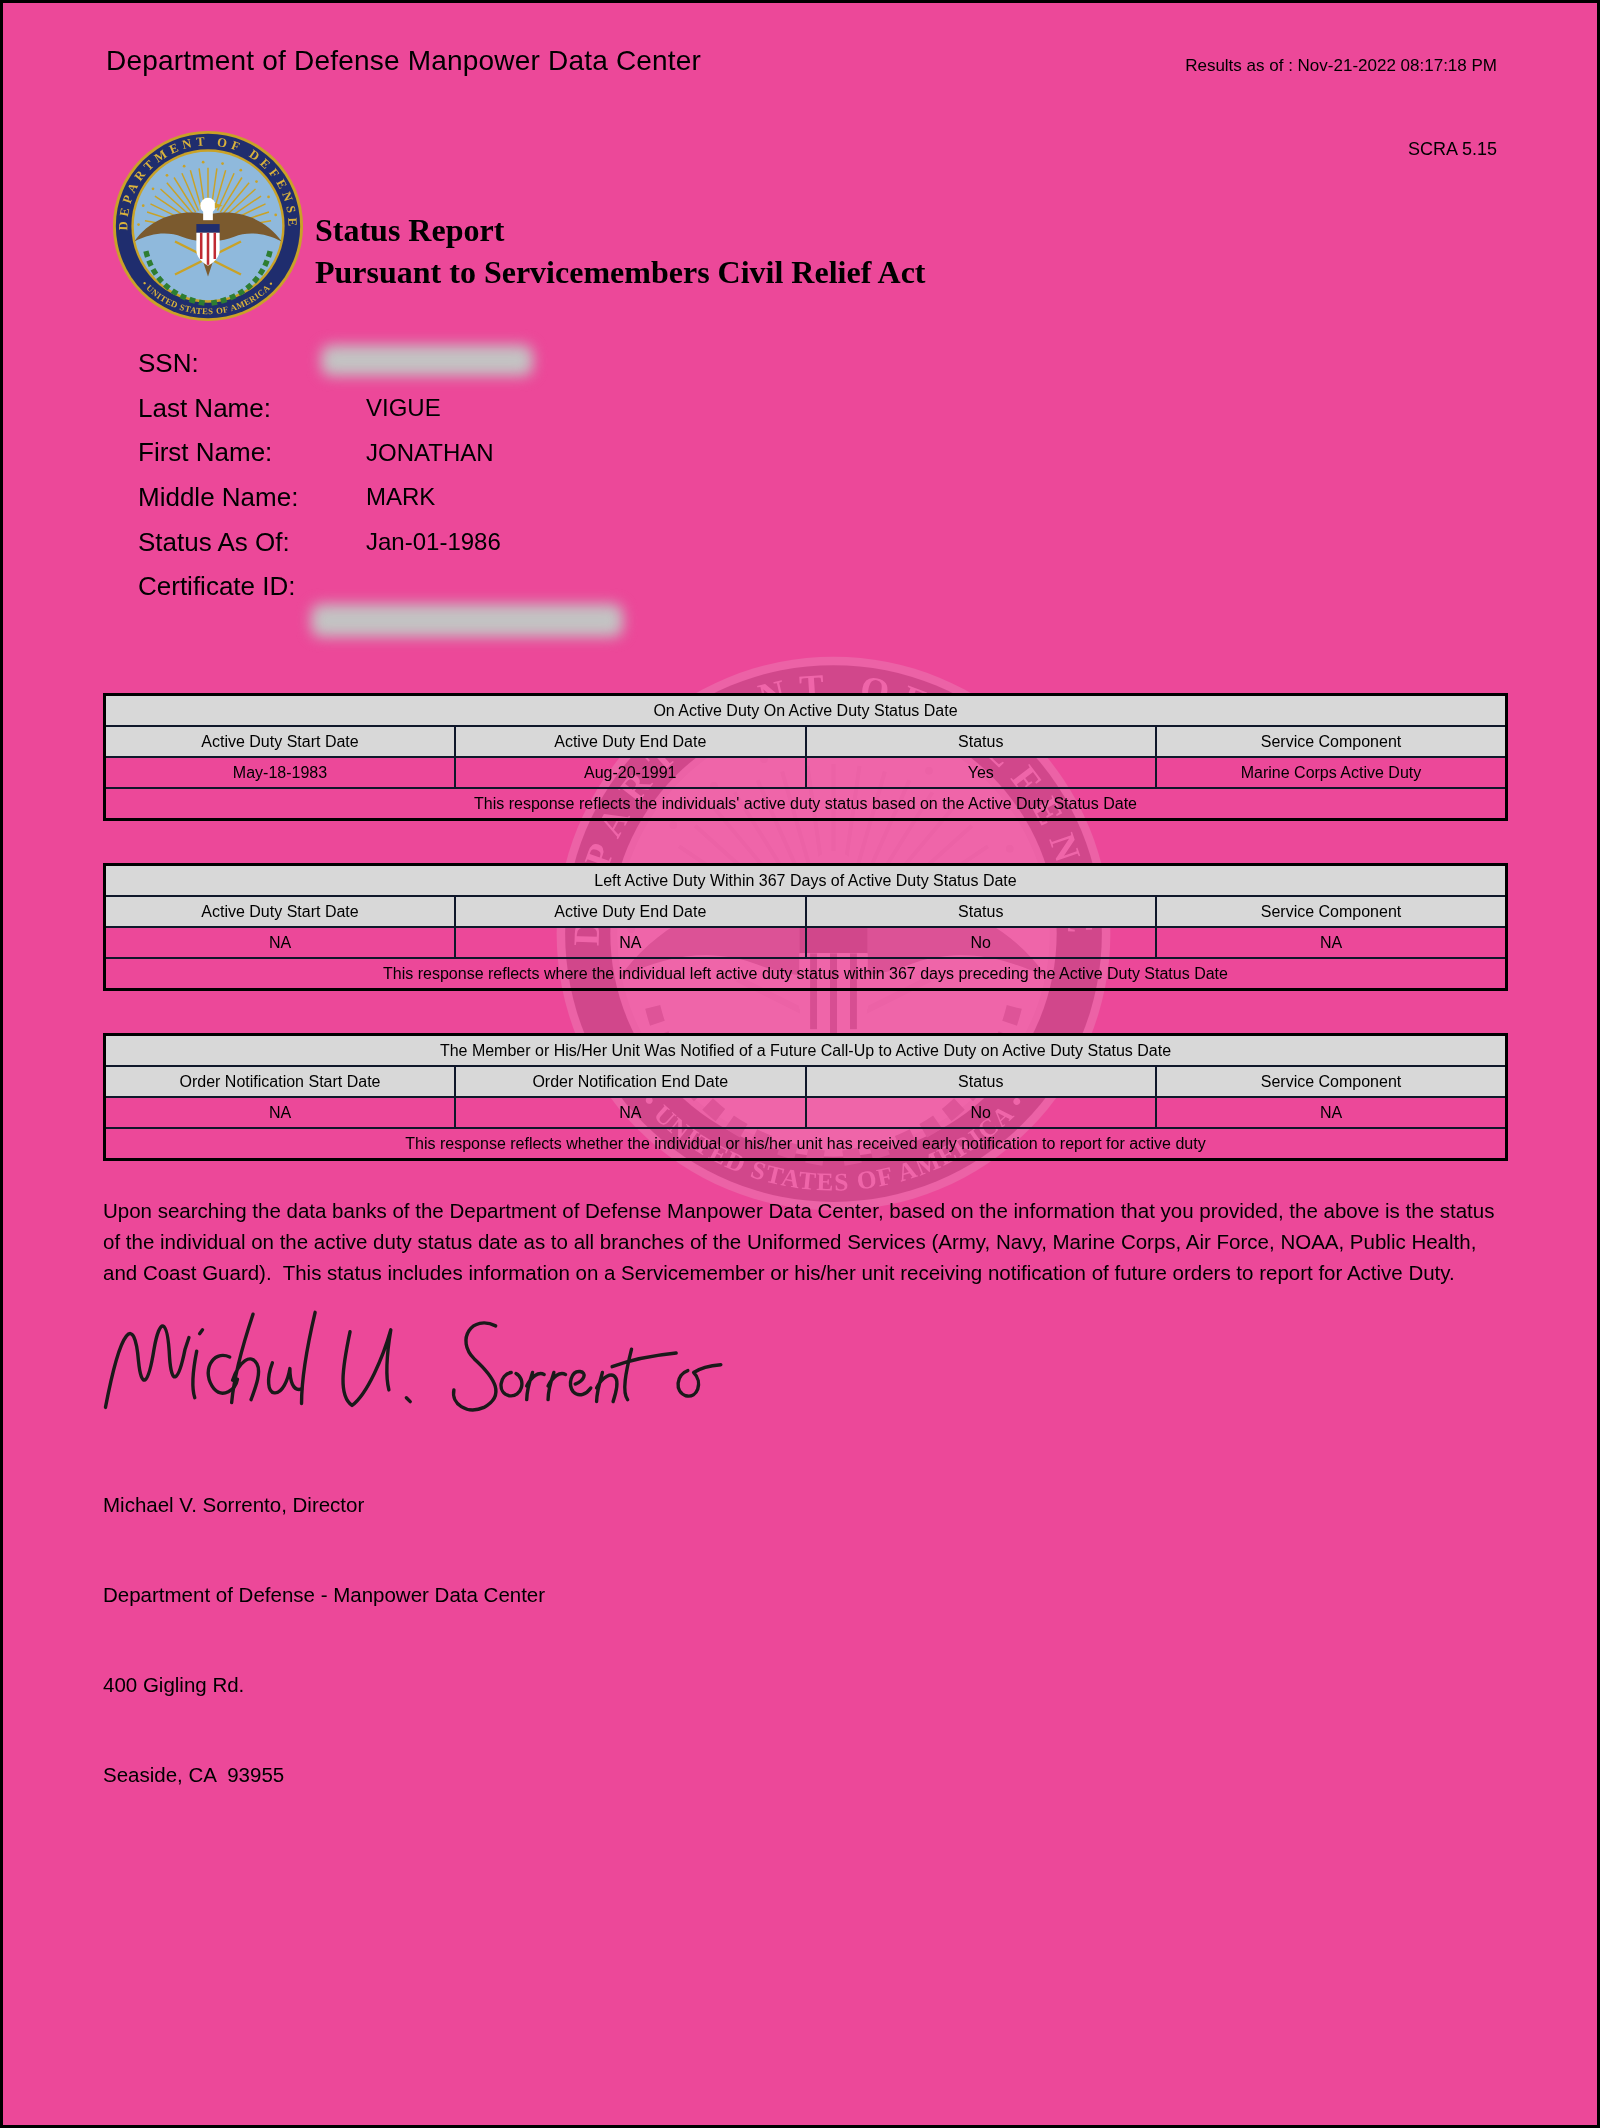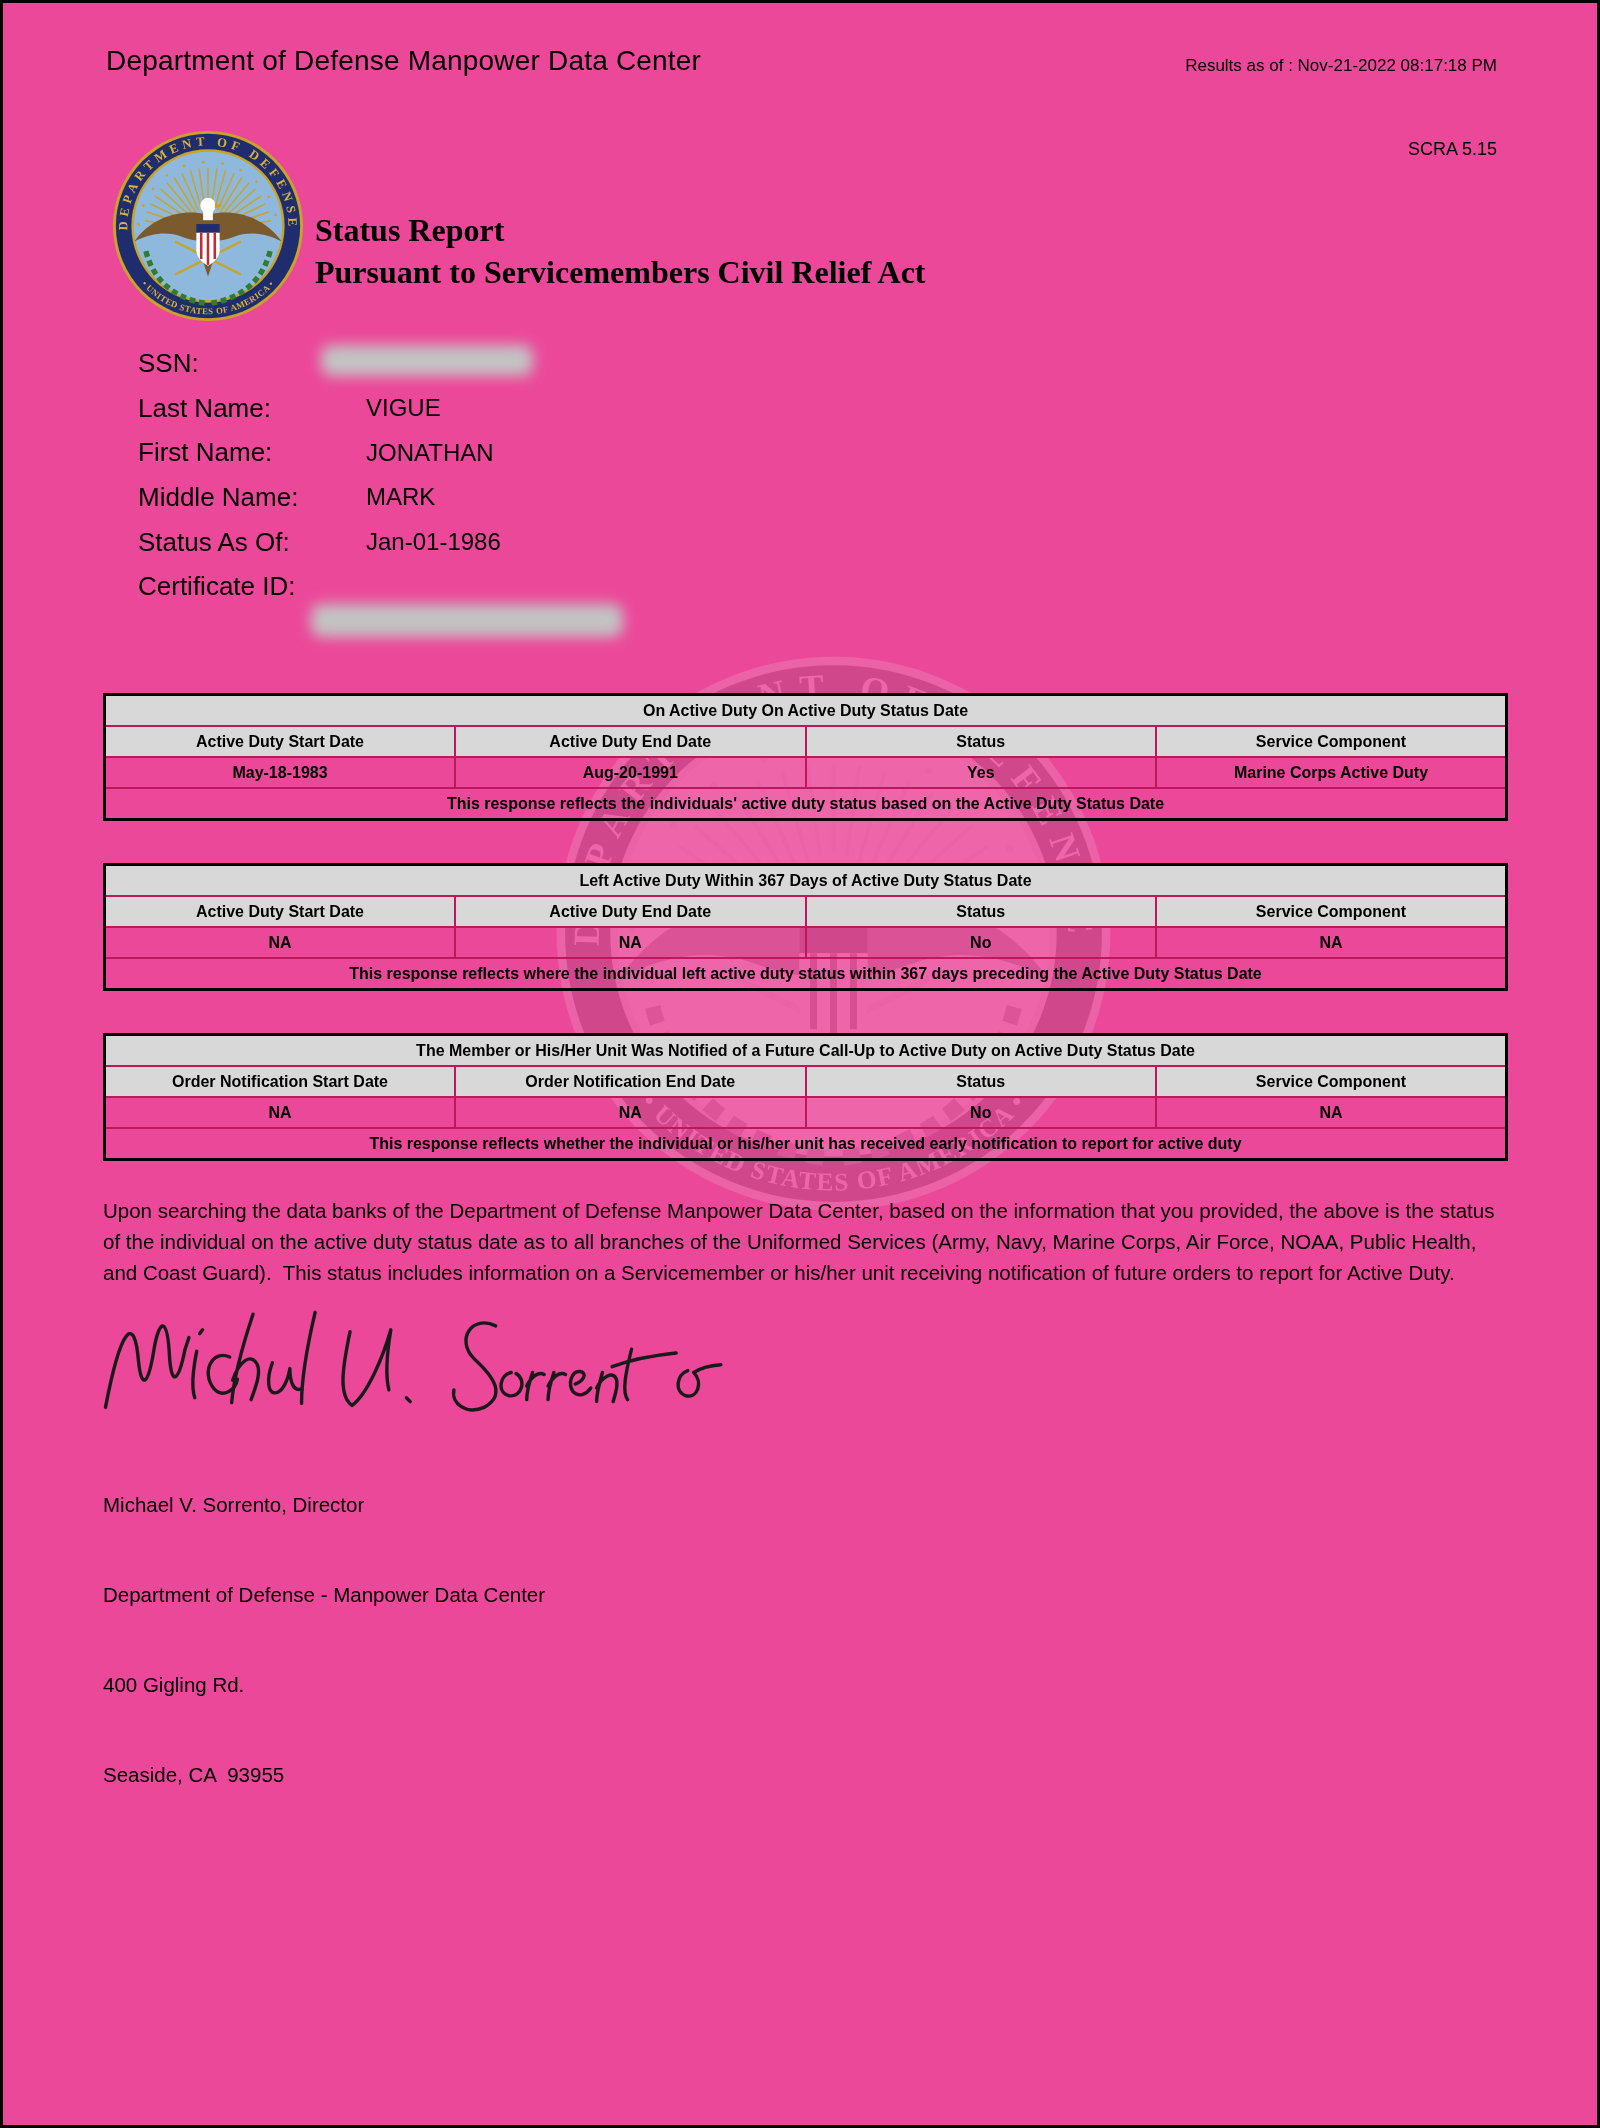--- a/index.html
+++ b/index.html
@@ -28,21 +28,21 @@
   .redact{position:absolute;background:#c3c3c3;filter:blur(7px);border-radius:10px;z-index:2;}
   .redact-ssn{left:318px;top:342px;width:212px;height:31px;}
   .redact-cert{left:308px;top:601px;width:312px;height:33px;}
   
   table.rpt{
     position:absolute;left:100px;width:1405px;z-index:2;
     border-collapse:collapse;table-layout:fixed;
     font-size:16px;text-align:center;
     border:3px solid #000;
   }
-  table.rpt td{border:2px solid #be185d;padding:1px 8px;height:27px;background:transparent;font-weight:bold;}
+  table.rpt td{border:2px solid #0f172a;padding:1px 8px;height:27px;background:transparent;}
   table.rpt tr.t-title td, table.rpt tr.t-head td{background:#d8d8d8;}
   .tbl-1{top:690px;} .tbl-2{top:860px;} .tbl-3{top:1030px;}
   
   .cert-paragraph{position:absolute;left:100px;top:1192px;width:1408px;font-size:20.5px;line-height:31px;white-space:pre-wrap;z-index:2;}
   .signature{position:absolute;left:85px;top:1286px;width:660px;height:152px;z-index:2;}
   .signer{position:absolute;left:100px;top:1427px;font-size:20.5px;line-height:30px;white-space:pre-wrap;z-index:2;}
   
   .watermark{
     position:absolute;left:548px;top:648px;width:565px;height:565px;
     filter:grayscale(1) brightness(1.45) opacity(.16);

